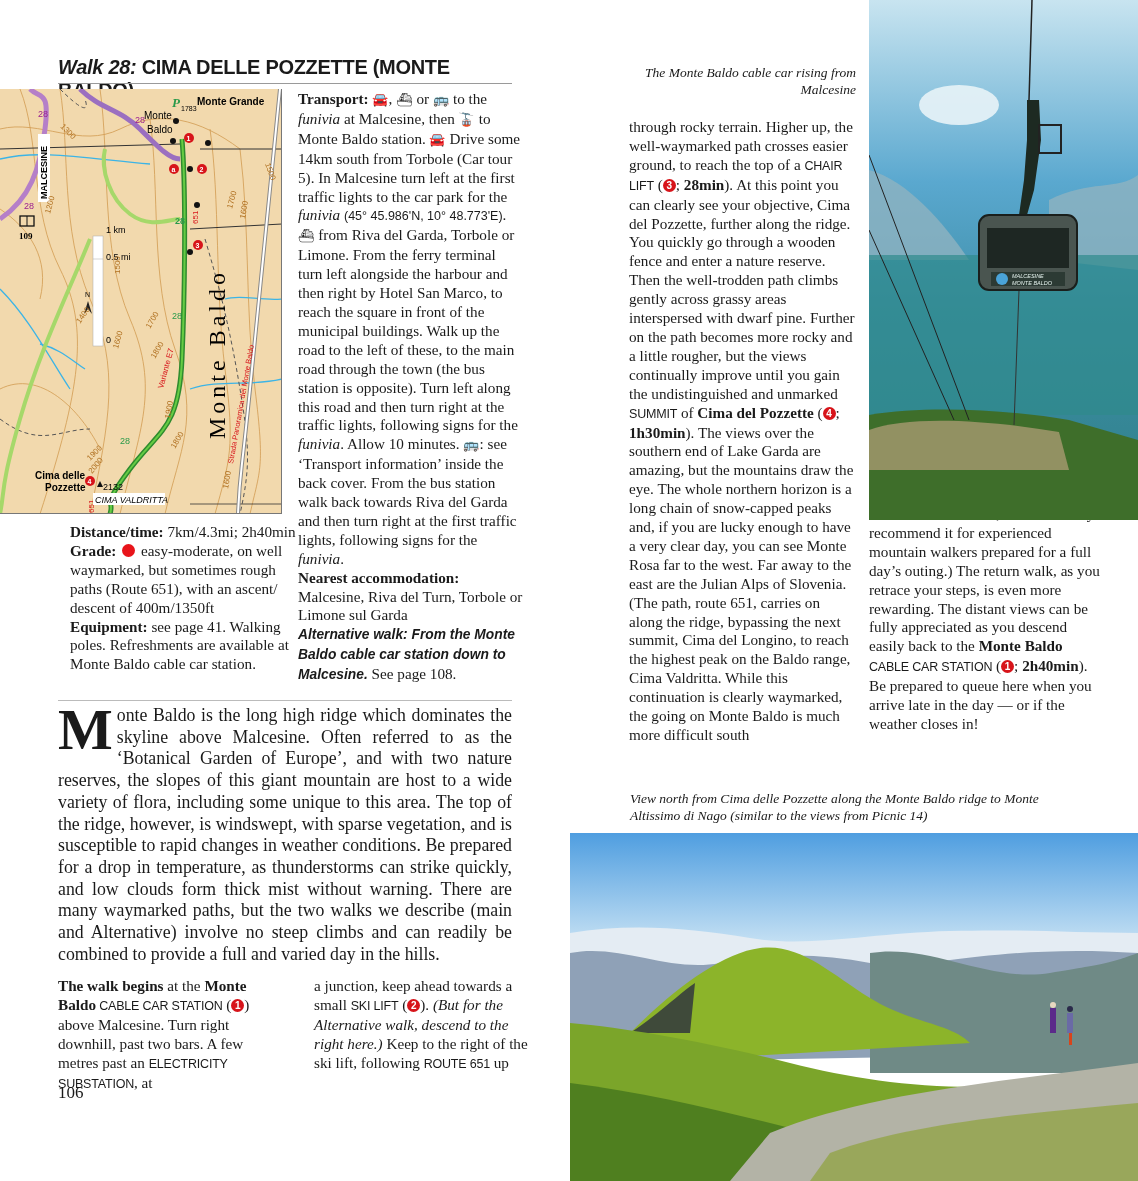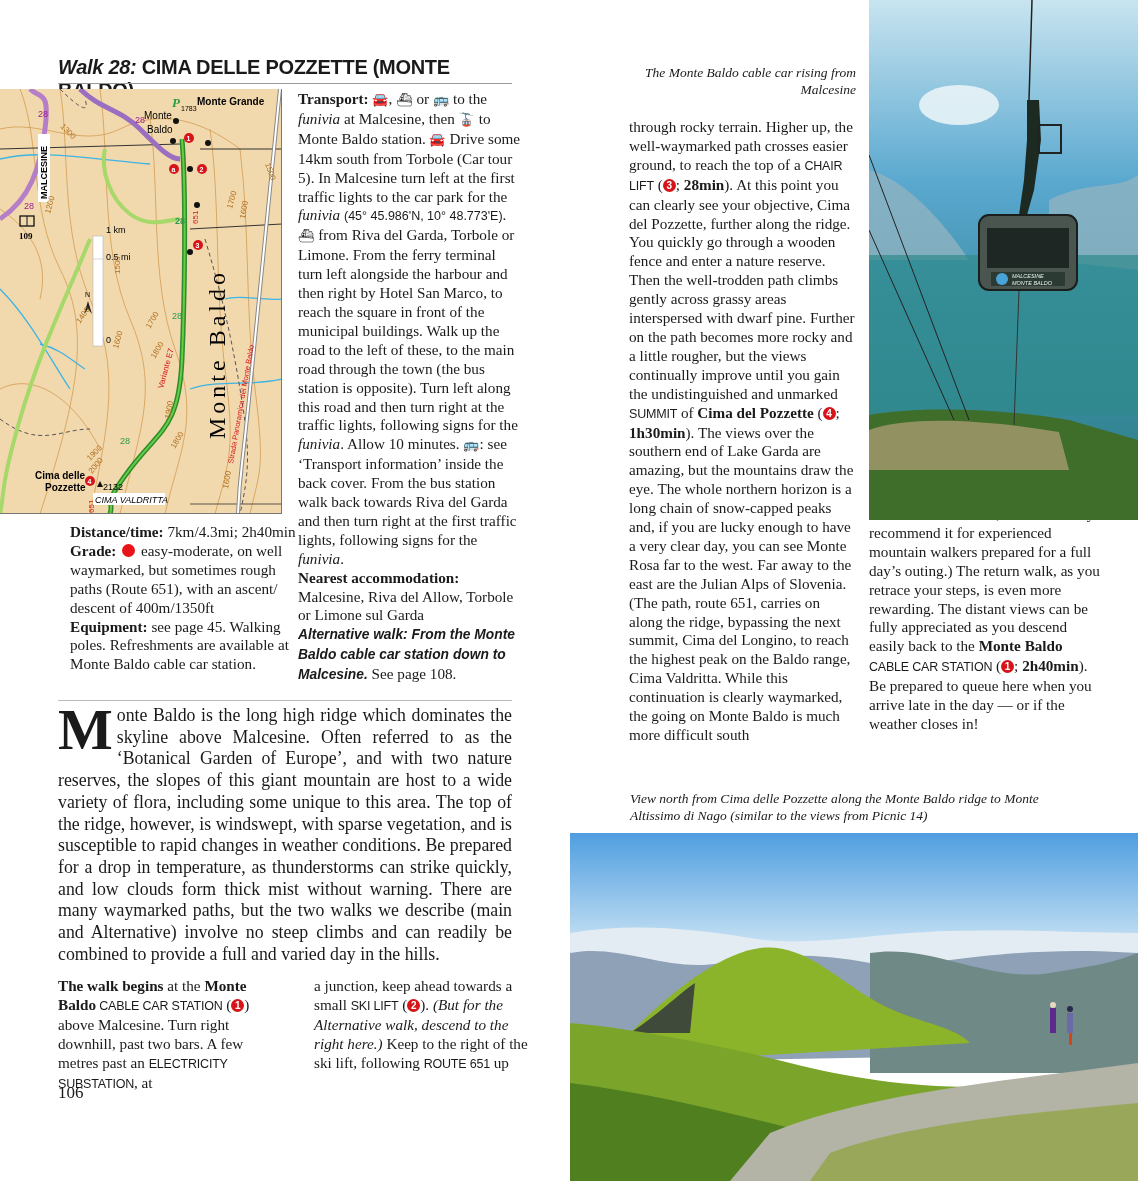--- a/index.html
+++ b/index.html
@@ -143,29 +143,29 @@
   </svg>
 </div>
 
 <div class="abs txt" style="left:298px; top:90px; width:226px;">
   <b>Transport:</b>
   <span class="icon-inline">🚘</span>,
   <span class="icon-inline">⛴</span><span> or </span><span class="icon-inline">🚌</span><span> to the </span><i>funivia</i><span> at Malcesine, then </span><span class="icon-inline">🚡</span><span> to Monte Baldo station. </span><span class="icon-inline">🚘</span><span> Drive some 14km south from Torbole (Car tour 5). In Malcesine turn left at the first traffic lights to the car park for the </span><i>funivia</i>
   <span class="sans" style="font-size:12.5px;">(45° 45.986'N, 10° 48.773'E)</span><span>. </span><span class="icon-inline">⛴</span><span> from Riva del Garda, Torbole or Limone. From the ferry terminal turn left alongside the harbour and then right by Hotel San Marco, to reach the square in front of the municipal buildings. Walk up the road to the left of these, to the main road through the town (the bus station is opposite). Turn left along this road and then turn right at the traffic lights, following signs for the </span><i>funivia</i><span>. Allow 10 minutes. </span><span class="icon-inline">🚌</span><span>: see ‘Transport information’ inside the back cover. From the bus station walk back towards Riva del Garda and then turn right at the first traffic lights, following signs for the </span><i>funivia</i><span>.</span>
   <br>
   <b>Nearest accommodation:</b><br>
-  <span>Malcesine, Riva del Allow, Torbole or Limone sul Garda</span><br>
+  <span>Malcesine, Riva del Turn, Torbole or Limone sul Garda</span><br>
   <span class="bi">Alternative walk: From the Monte Baldo cable car station down to Malcesine.</span><span> See page 108.</span>
 </div>
 
 <div class="abs txt" style="left:70px; top:523px; width:230px;">
   <b>Distance/time:</b><span> 7km/4.3mi; 2h40min</span><br>
   <b>Grade:</b>
   <span class="grade-dot"></span><span> easy-moderate, on well waymarked, but sometimes rough paths (Route 651), with an ascent/ descent of 400m/1350ft</span><br>
-  <b>Equipment:</b><span> see page 45. Walking poles. Refreshments are available at Monte Baldo cable car station.</span>
+  <b>Equipment:</b><span> see page 41. Walking poles. Refreshments are available at Monte Baldo cable car station.</span>
 </div>
 
 <div class="abs" style="left:58px; top:700px; width:454px; height:1px; background:#bbb;"></div>
 
 <div class="abs intro">
   <span class="dropcap">M</span><span>onte Baldo is the long high ridge which dominates the skyline above Malcesine. Often referred to as the ‘Botanical Garden of Europe’, and with two nature reserves, the slopes of this giant mountain are host to a wide variety of flora, including some unique to this area. The top of the ridge, however, is windswept, with sparse vegetation, and is susceptible to rapid changes in weather conditions. Be prepared for a drop in temperature, as thunderstorms can strike quickly, and low clouds form thick mist without warning. There are many waymarked paths, but the two walks we describe (main and Alternative) involve no steep climbs and can readily be combined to provide a full and varied day in the hills.</span>
 </div>
 
 <div class="abs txt" style="left:58px; top:977px; width:228px;">
   <b>The walk begins</b><span> at the </span><b>Monte Baldo</b><span class="sc"> CABLE CAR STATION</span><span> (</span><span class="num-circ">1</span><span>) above Malcesine. Turn right downhill, past two bars. A few metres past an </span><span class="sc">ELECTRICITY SUBSTATION</span><span>, at</span>

